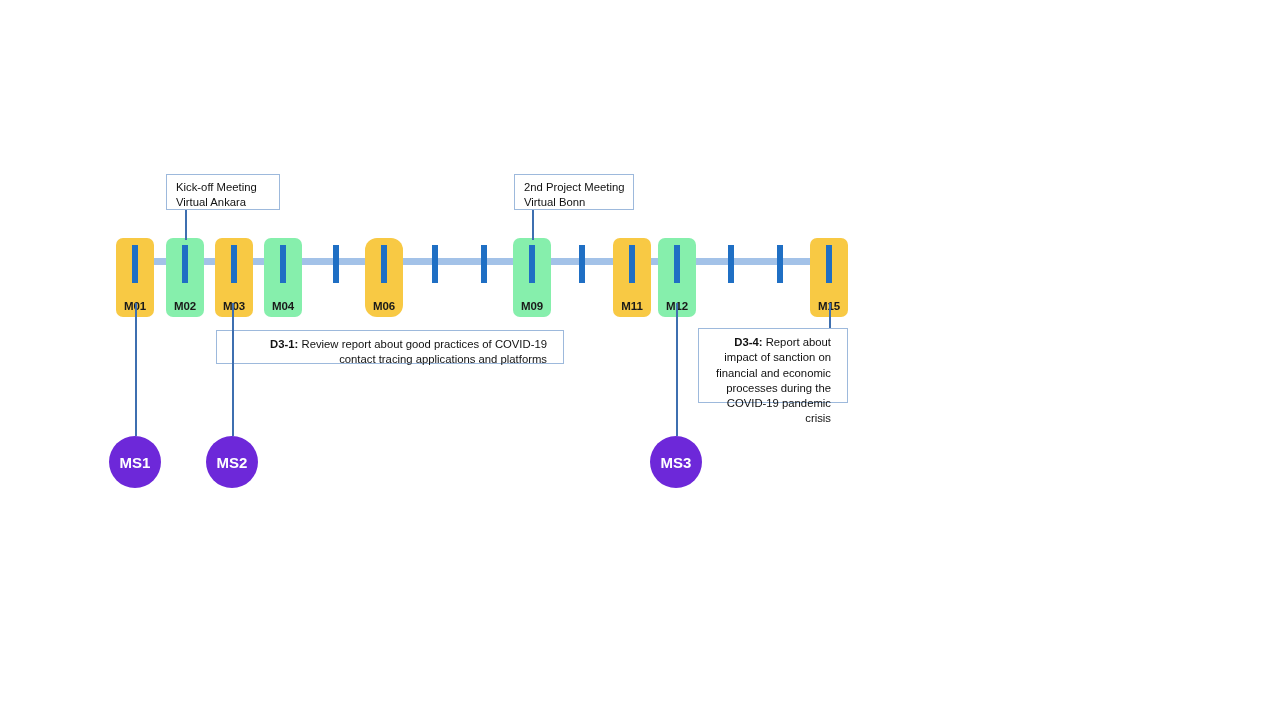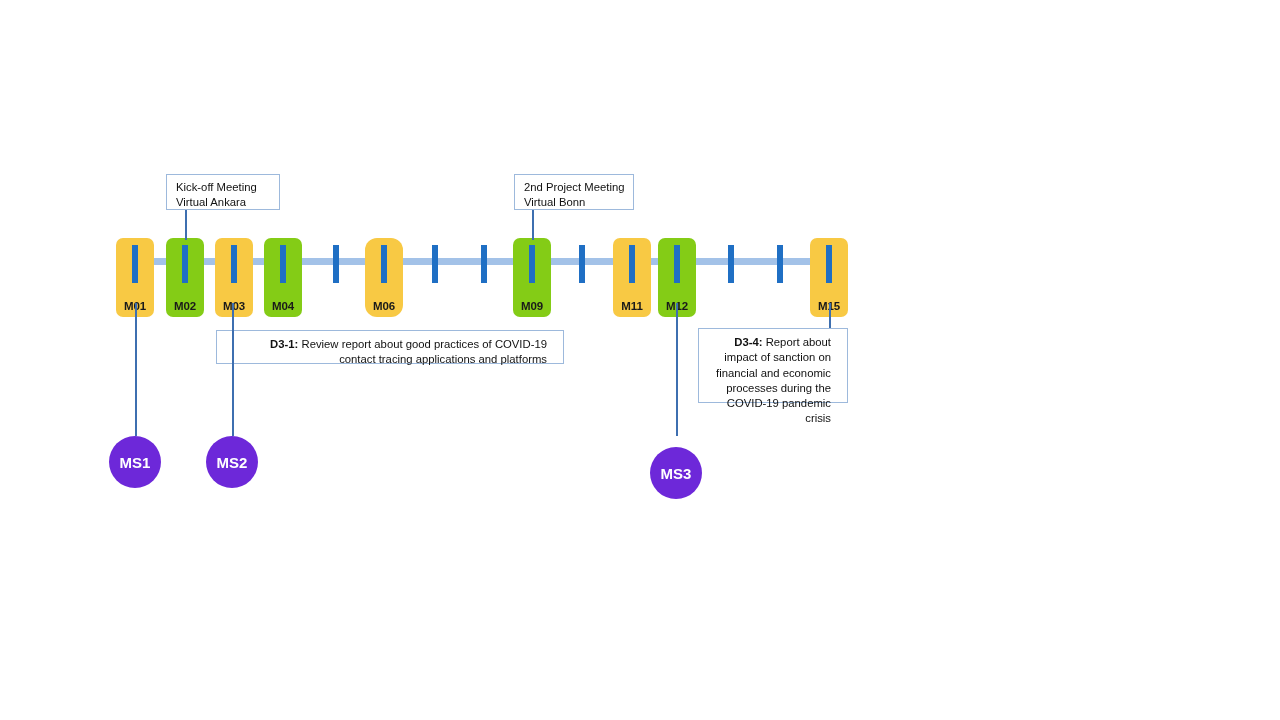--- a/index.html
+++ b/index.html
@@ -31,21 +31,21 @@
 
   
   .month-box {
     position: absolute;
     width: 38px;
     height: 79px;
     border-radius: 7px;
     box-sizing: border-box;
   }
   .month-box.dark  { background: #F8C944; }
-  .month-box.light { background: #84cc16; }
+  .month-box.light { background: #86efac; }
 
   .month-tick {
     position: absolute;
     left: 50%;
     margin-left: -3px;
     top: 7px;
     width: 6px;
     height: 38px;
     background: #1F6FC4;
   }
@@ -184,16 +184,16 @@
       <div class="callout deliv" style="left: 698px; top: 328px; width: 150px; height: 75px;"><b>D3-4:</b><span> Report about impact of sanction on financial and economic processes during the COVID-19 pandemic crisis</span></div>
     </div>
 
   <div id="milestones">
       <div class="connector" style="left: 829px; top: 303px; height: 25px;"></div>
       <div class="connector" style="left: 135px; top: 303px; height: 133px;"></div>
       <div class="ms-circle" style="left: 109px; top: 436px;">MS1</div>
       <div class="connector" style="left: 232px; top: 303px; height: 133px;"></div>
       <div class="ms-circle" style="left: 206px; top: 436px;">MS2</div>
       <div class="connector" style="left: 676px; top: 303px; height: 133px;"></div>
-      <div class="ms-circle" style="left: 650px; top: 447px; text-align: center;">MS3</div>
+      <div class="ms-circle" style="left: 650px; top: 436px; text-align: center;">MS3</div>
     </div>
 
 </div>
 
 </body></html>

